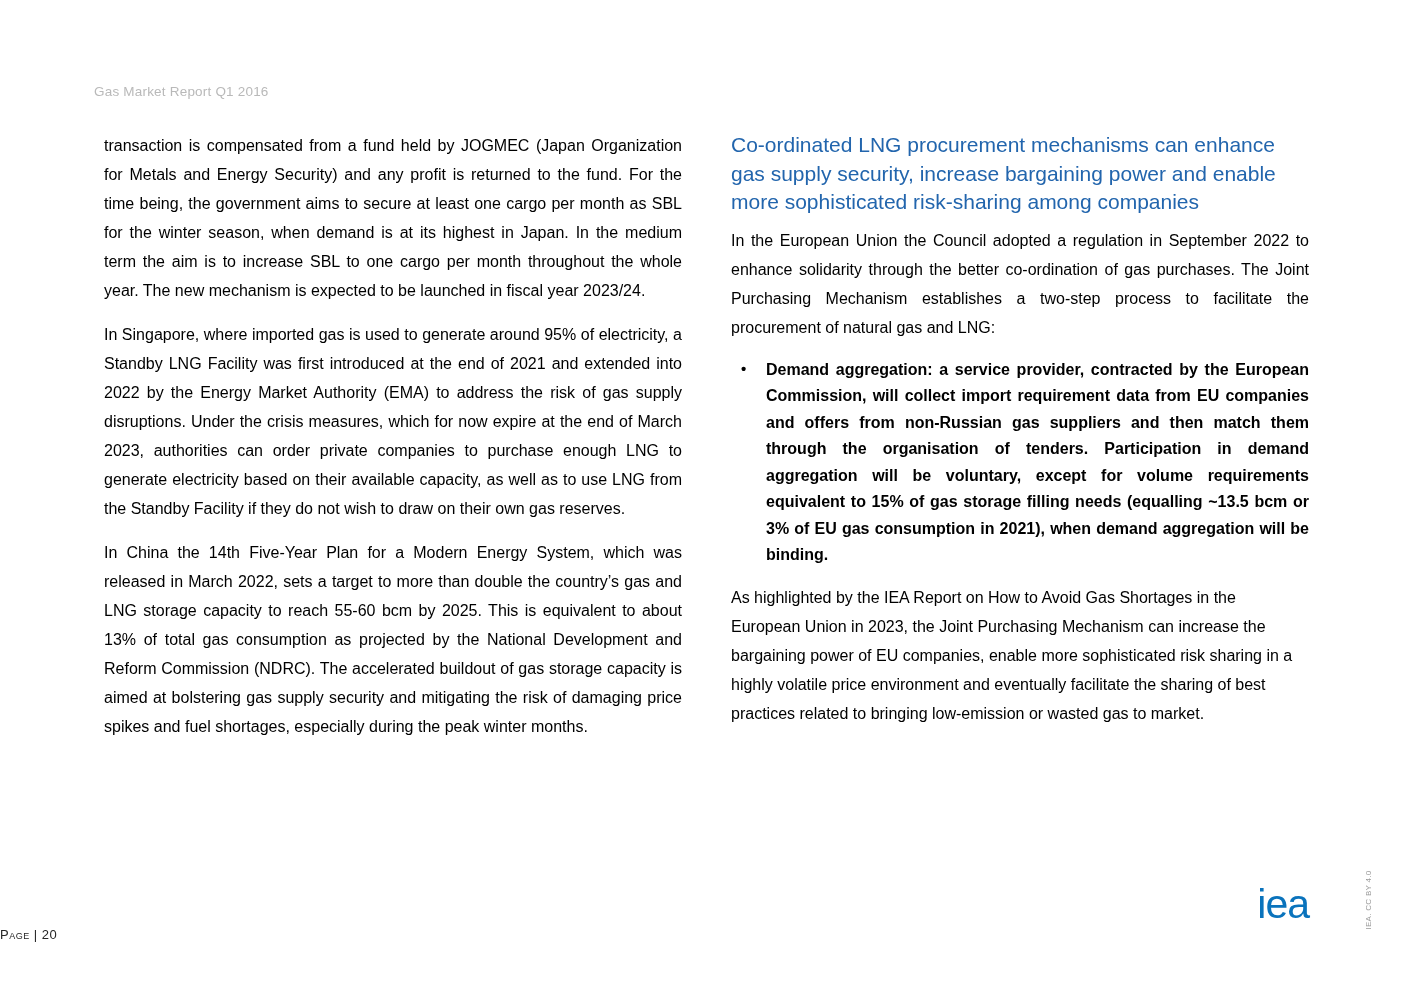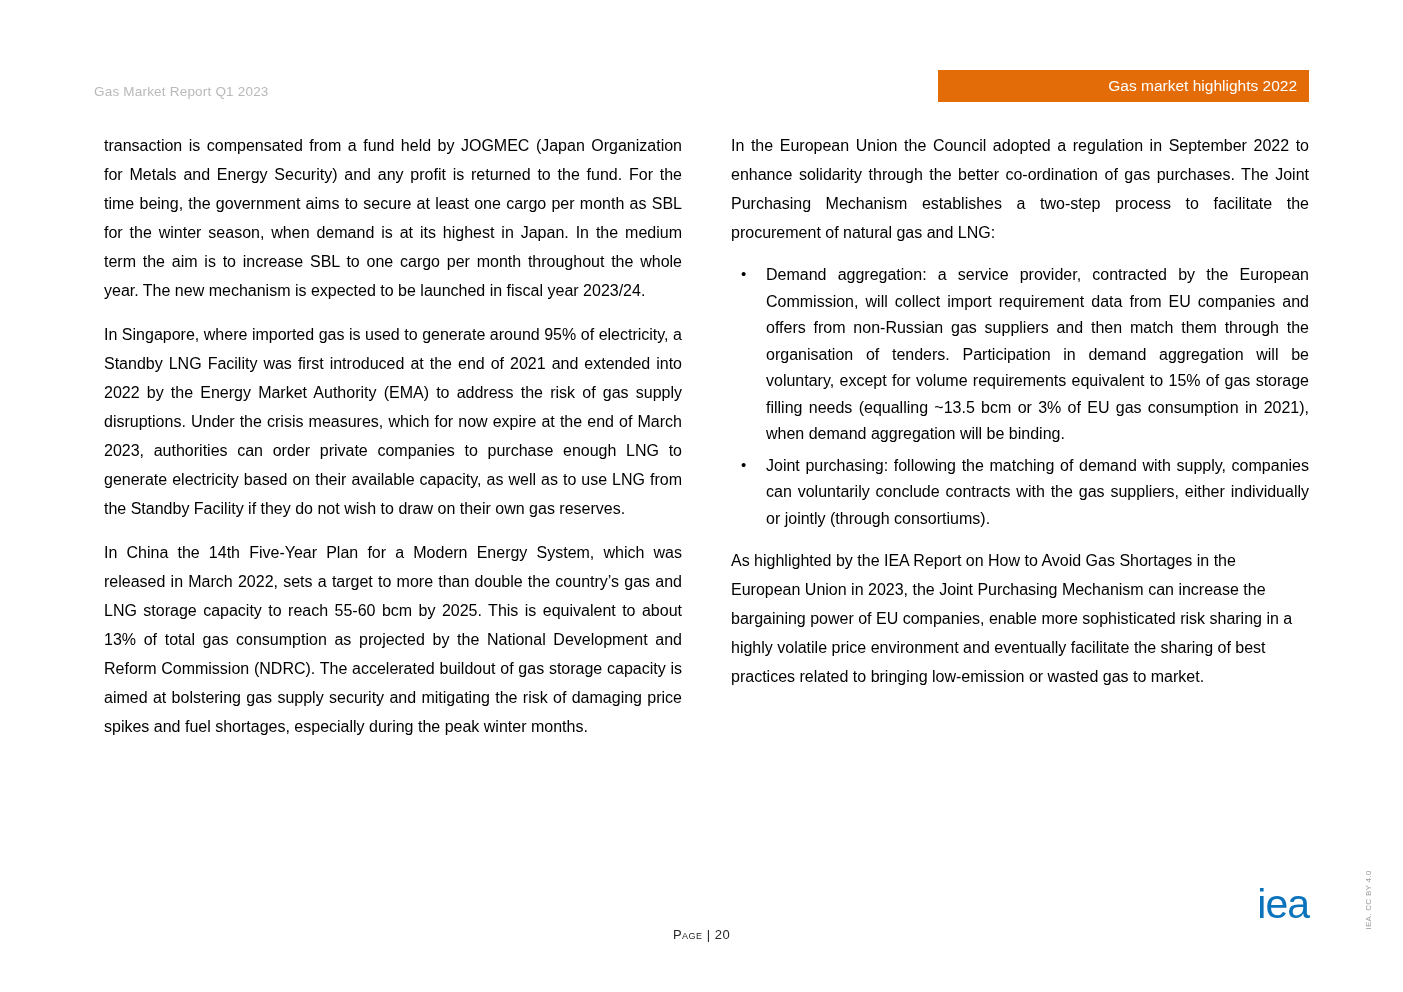--- a/index.html
+++ b/index.html
@@ -34,34 +34,34 @@
 
   .col p { text-align:justify; margin-bottom:15px; }
   .col p.no-justify { text-align:left;margin-top:8px; }
 
   .section-heading {
     font-size:21px; line-height:28.5px; font-weight:400;
     color:var(--heading-blue,#2265ad);
     text-align:left; margin-bottom:9px;
   }
 
-  ul.bullets { list-style:none; margin:8px 0 14px 0; }
+  ul.bullets { list-style:none; margin:8px 0 14px 0;font-weight:bold; }
   ul.bullets li {
     position:relative; padding-left:35px; margin-bottom:5px;
     line-height:26.5px; text-align:justify;
   }
   ul.bullets li::before {
     content:"\2022";
     position:absolute; left:10px; top:-1px;
     font-size:15px; color:#000;
   }
 
   .page-number {
     position:absolute; left:0; right:0; top:927px;
-    text-align:center; font-size:13px; color:#262626;
+    font-size:13px; color:#262626;
     font-variant:small-caps; letter-spacing:0.5px;
   }
 
   .iea-logo {
     position:absolute; left:1229px; top:880px; width:80px;
     color:var(--logo-blue,#0a73bc);
     font-size:41px; font-weight:400; letter-spacing:-1px;
     line-height:48px; text-align:right;
     font-family:"Liberation Sans", sans-serif;
   }
@@ -71,35 +71,34 @@
     transform:translate(-50%,-50%) rotate(-90deg);
     white-space:nowrap;
     font-size:8px; color:#9a9a9a; letter-spacing:0.3px;
   }
 </style>
 </head>
 <body>
 
 <div class="page">
 
-  <div class="header-left">Gas Market Report Q1 2023</div>
+  <div class="header-left">Gas Market Report Q1 2016</div>
 
-  <div class="banner">Gas market highlights 2022</div>
 
   <section class="col left">
     <p>transaction is compensated from a fund held by JOGMEC (Japan Organization for Metals and Energy Security) and any profit is returned to the fund. For the time being, the government aims to secure at least one cargo per month as SBL for the winter season, when demand is at its highest in Japan. In the medium term the aim is to increase SBL to one cargo per month throughout the whole year. The new mechanism is expected to be launched in fiscal year 2023/24.</p>
     <p>In Singapore, where imported gas is used to generate around 95% of electricity, a Standby LNG Facility was first introduced at the end of 2021 and extended into 2022 by the Energy Market Authority (EMA) to address the risk of gas supply disruptions. Under the crisis measures, which for now expire at the end of March 2023, authorities can order private companies to purchase enough LNG to generate electricity based on their available capacity, as well as to use LNG from the Standby Facility if they do not wish to draw on their own gas reserves.</p>
     <p>In China the 14th Five-Year Plan for a Modern Energy System, which was released in March 2022, sets a target to more than double the country’s gas and LNG storage capacity to reach 55-60 bcm by 2025. This is equivalent to about 13% of total gas consumption as projected by the National Development and Reform Commission (NDRC). The accelerated buildout of gas storage capacity is aimed at bolstering gas supply security and mitigating the risk of damaging price spikes and fuel shortages, especially during the peak winter months.</p>
   </section>
 
   <section class="col right">
+    <h2 class="section-heading">Co-ordinated LNG procurement mechanisms can enhance gas supply security, increase bargaining power and enable more sophisticated risk-sharing among companies</h2>
     <p>In the European Union the Council adopted a regulation in September 2022 to enhance solidarity through the better co-ordination of gas purchases. The Joint Purchasing Mechanism establishes a two-step process to facilitate the procurement of natural gas and LNG:</p>
     <ul class="bullets">
       <li>Demand aggregation: a service provider, contracted by the European Commission, will collect import requirement data from EU companies and offers from non-Russian gas suppliers and then match them through the organisation of tenders. Participation in demand aggregation will be voluntary, except for volume requirements equivalent to 15% of gas storage filling needs (equalling ~13.5 bcm or 3% of EU gas consumption in 2021), when demand aggregation will be binding.</li>
-      <li>Joint purchasing: following the matching of demand with supply, companies can voluntarily conclude contracts with the gas suppliers, either individually or jointly (through consortiums).</li>
     </ul>
     <p class="no-justify">As highlighted by the IEA Report on How to Avoid Gas Shortages in the European Union in 2023, the Joint Purchasing Mechanism can increase the bargaining power of EU companies, enable more sophisticated risk sharing in a highly volatile price environment and eventually facilitate the sharing of best practices related to bringing low-emission or wasted gas to market.</p>
   </section>
 
   <div class="page-number">Page | 20</div>
 
   <div class="iea-logo">iea</div>
 
   <div class="side-note">IEA. CC BY 4.0</div>
 

